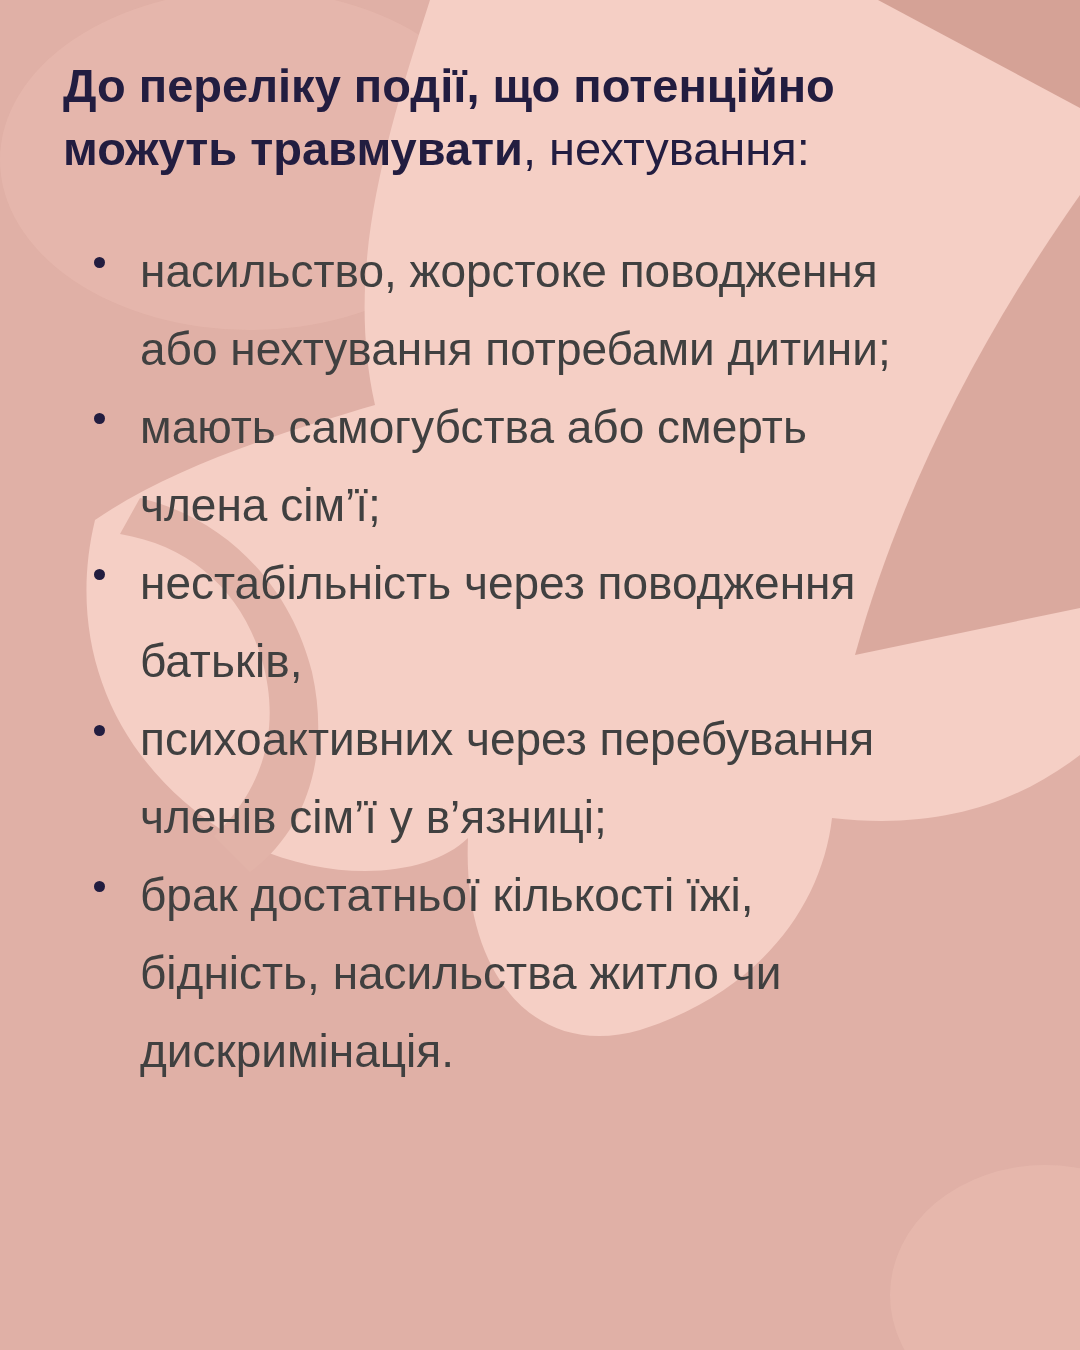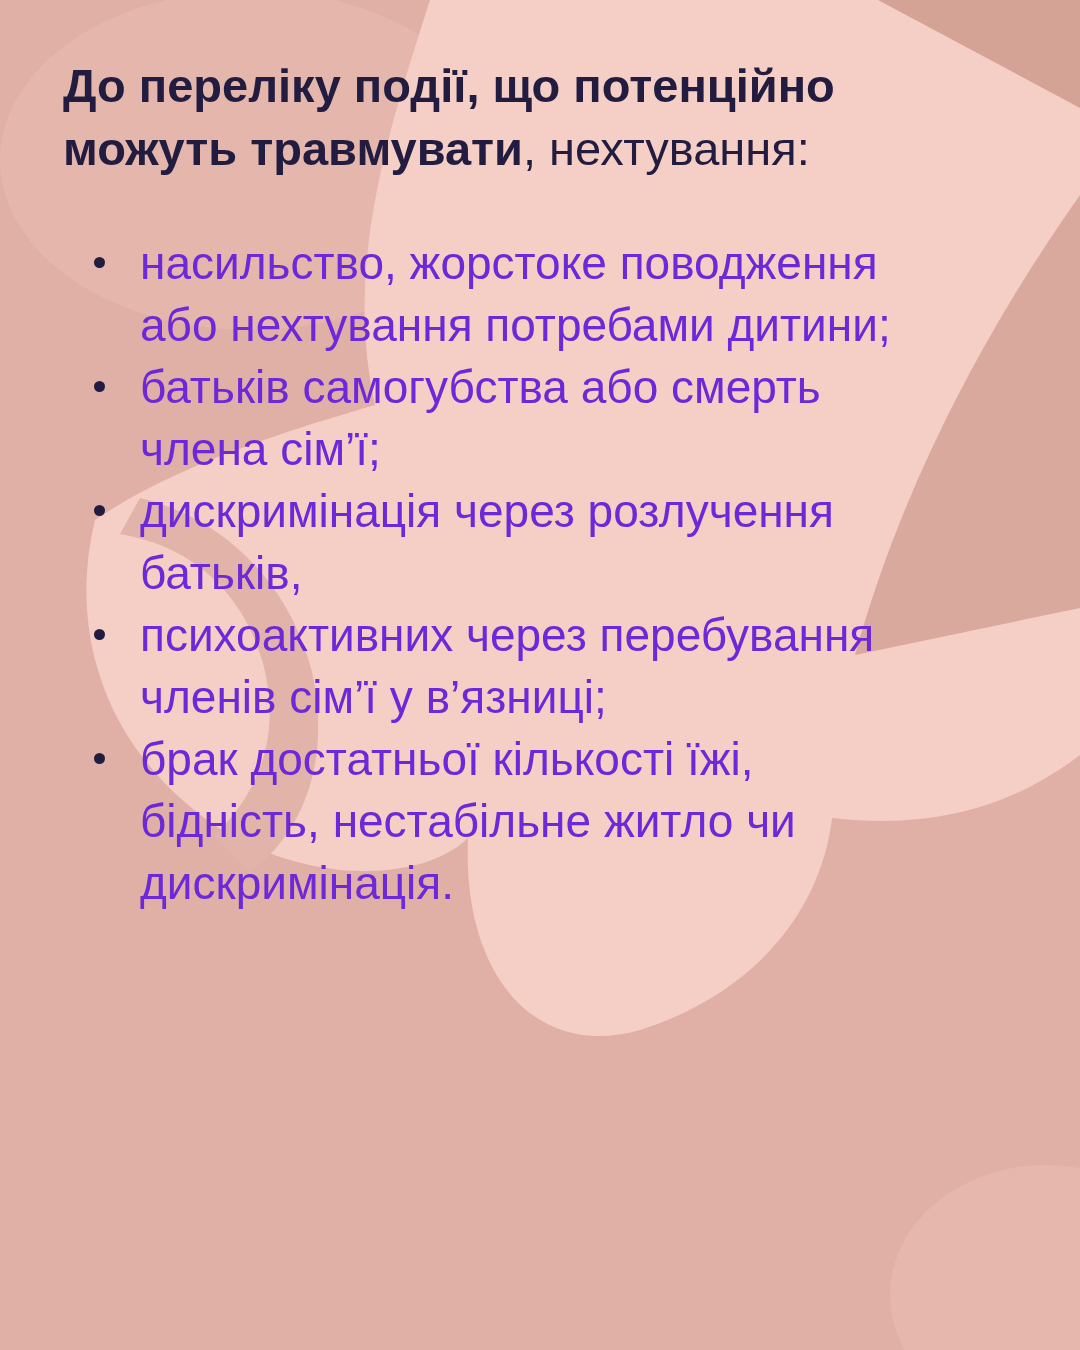--- a/index.html
+++ b/index.html
@@ -41,23 +41,23 @@
   }
   ul.trauma-list {
     list-style: none;
     margin: 52px 0 0 0;
     padding: 0;
   }
   ul.trauma-list li {
     position: relative;
     padding-left: 77px;
     font-size: 46px;
-    line-height: 62px;
+    line-height: 78px;
     font-weight: 400;
-    color: #6d28d9;
+    color: #404040;
   }
   ul.trauma-list li .dot {
     position: absolute;
     left: 31px;
     top: 25px;
     width: 11px;
     height: 11px;
     border-radius: 50%;
     background: #221d40;
   }
@@ -107,34 +107,34 @@
 можуть травмувати</span><span>, нехтування:</span></h1>
 
   <ul class="trauma-list">
     <li>
       <span class="dot"></span>
       <span class="item-text">насильство, жорстоке поводження
 або нехтування потребами дитини;</span>
     </li>
     <li>
       <span class="dot"></span>
-      <span class="item-text">батьків самогубства або смерть
+      <span class="item-text">мають самогубства або смерть
 члена сім’ї;</span>
     </li>
     <li>
       <span class="dot"></span>
-      <span class="item-text">дискримінація через розлучення
+      <span class="item-text">нестабільність через поводження
 батьків,</span>
     </li>
     <li>
       <span class="dot"></span>
       <span class="item-text">психоактивних через перебування
 членів сім’ї у в’язниці;</span>
     </li>
     <li>
       <span class="dot"></span>
       <span class="item-text">брак достатньої кількості їжі,
-бідність, нестабільне житло чи
+бідність, насильства житло чи
 дискримінація.</span>
     </li>
   </ul>
 
 </div>
 
 </body></html>

